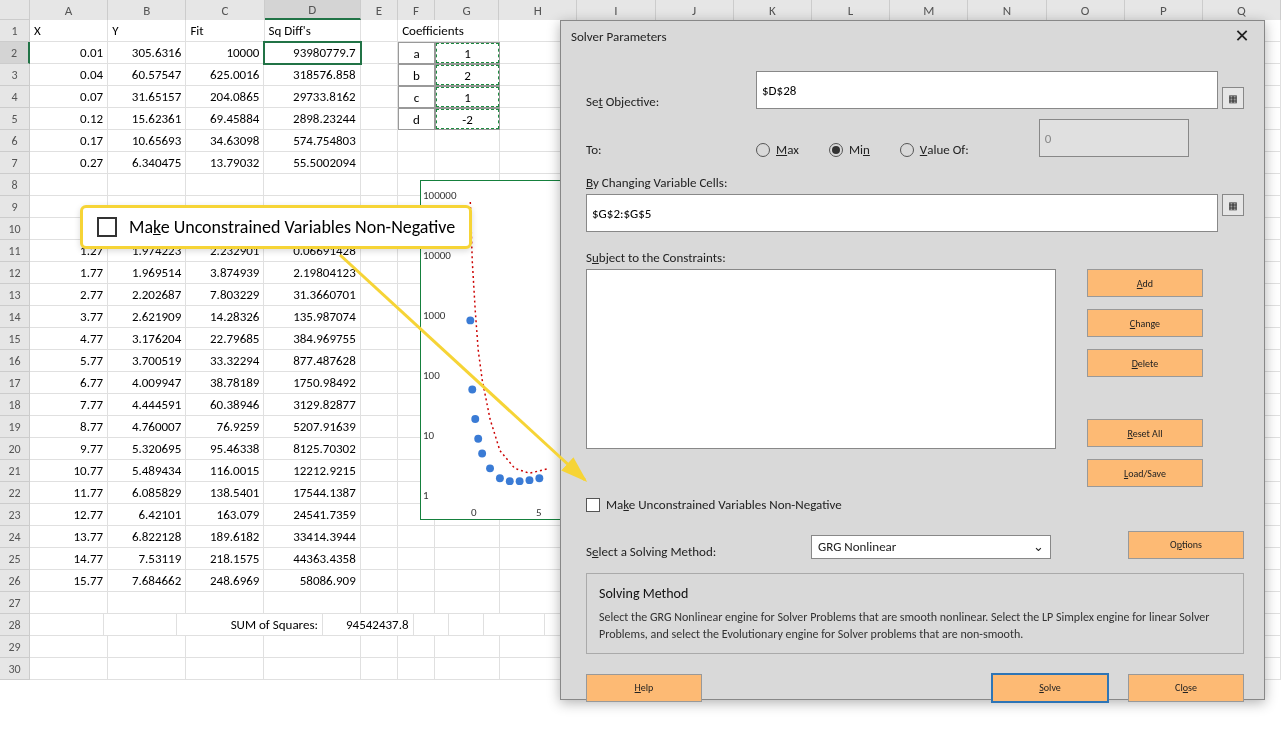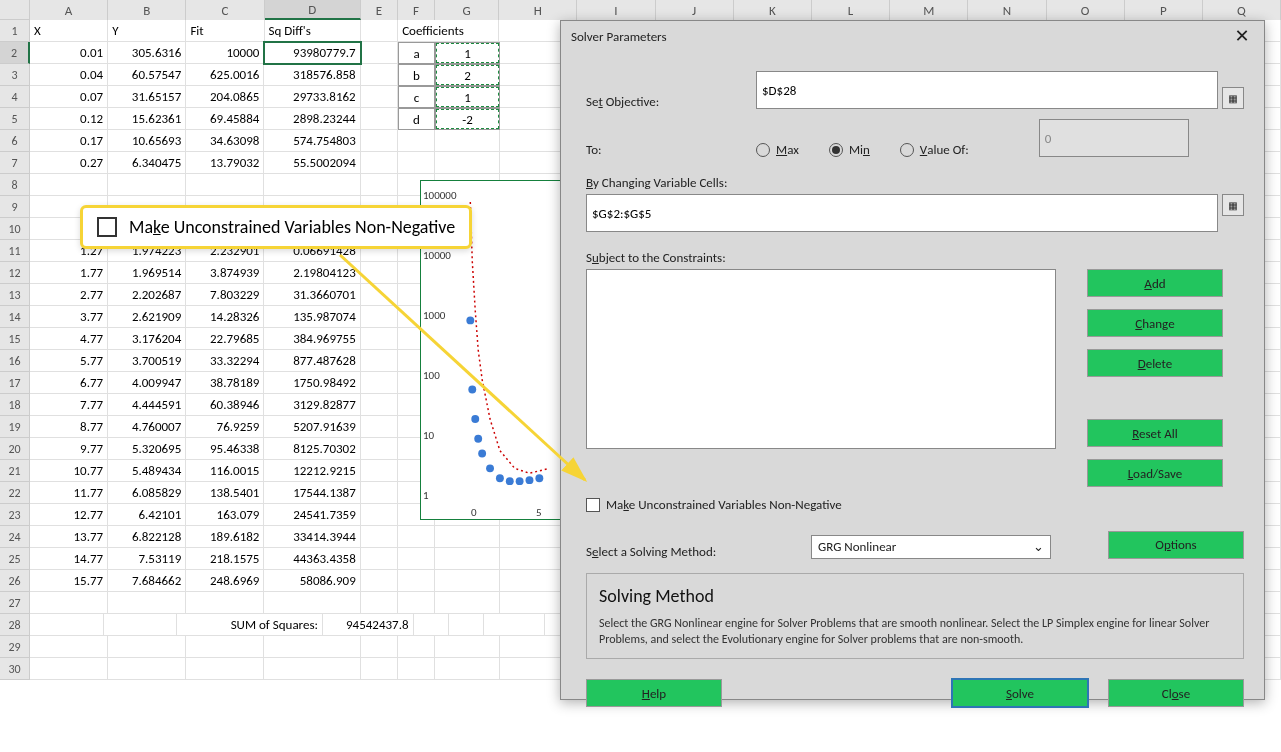--- a/index.html
+++ b/index.html
@@ -38,27 +38,27 @@
 .dlgrow { display:flex; align-items:flex-end; margin:10px 0; font-size:13px;}
 .dlglabel { width:170px;}
 .dlginput { flex:1; background:#fff; border:1px solid #888; height:22px; padding:18px 5px; font-size:13px;}
 .dlginput.grey { background:#e0e0e0; color:#888;}
 .refbtn { width:22px; height:22px; background:#e6e6e6; border:1px solid #888; margin-left:4px; display:flex; align-items:center; justify-content:center; font-size:10px;}
 .radio{ display:inline-flex; align-items:center; margin-right:30px;}
 .radio .circ{ width:14px; height:14px; border:1px solid #555; border-radius:50%; margin-right:6px; display:flex; align-items:center; justify-content:center;}
 .radio.sel .circ::after{content:""; width:8px; height:8px; background:#333; border-radius:50%;}
 .constraints-box { width:470px; height:180px; background:#fff; border:1px solid #888; display:inline-block; vertical-align:top;}
 .sidebtns { display:inline-flex; flex-direction:column; gap:12px; margin-left:28px; vertical-align:top;}
-.btn { width:136px; height:28px; background:#22c55e; border:1px solid #999; font-size:13px; display:flex; align-items:center; justify-content:center; cursor:pointer;}
+.btn { width:116px; height:28px; background:#fdba74; border:1px solid #999; font-size:10px; display:flex; align-items:center; justify-content:center; cursor:pointer;}
 .btn.primary { outline:2px solid #2e75b6; outline-offset:-1px;}
 .checkbox { display:inline-flex; align-items:center; margin-top:10px;}
 .checkbox .box{ width:14px; height:14px; border:1px solid #555; background:#fff; margin-right:6px;}
 .select { background:#fff; border:1px solid #888; height:24px; padding:2px 6px; width:240px; display:flex; align-items:center; justify-content:space-between;}
 .sm-panel{ border:1px solid #aaa; padding:10px 12px; margin-top:14px; font-size:12px; line-height:1.4; color:#333;}
-.sm-panel .title{ font-size:18px; margin-bottom:6px; color:#111;}
+.sm-panel .title{ font-size:14px; margin-bottom:6px; color:#111;}
 .bottombtns { display:flex; gap:20px; margin-top:20px; align-items:center;}
 .bottombtns .spacer{flex:1;}
 
 .callout { position:absolute; left:80px; top:205px; background:#fff; border:3px solid #f6d436; border-radius:6px; padding:8px 14px; display:flex; align-items:center; font-size:18px; box-shadow:0 2px 6px rgba(0,0,0,.15); z-index:50;}
 .callout .box{ width:20px; height:20px; border:2px solid #333; margin-right:12px;}
 
 .leader-line{position:absolute; z-index:40; pointer-events:none;}
 .underline{text-decoration:underline;}
 
 

